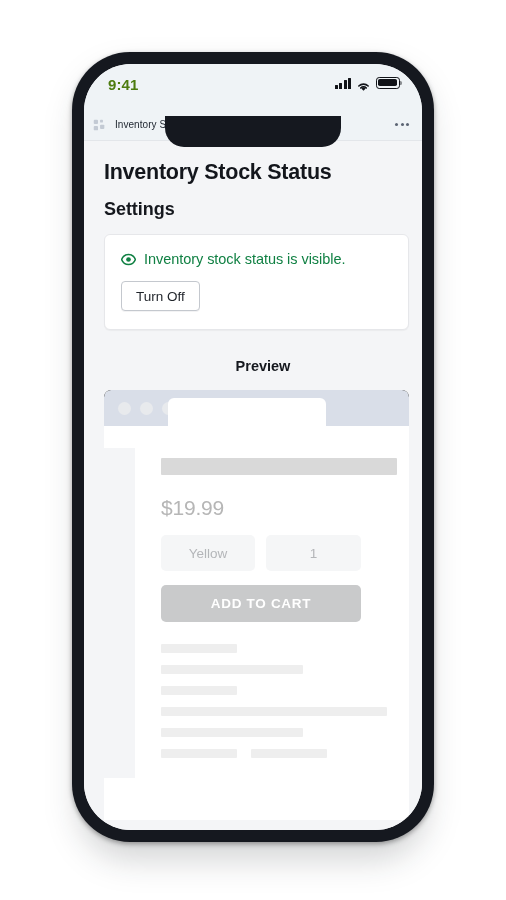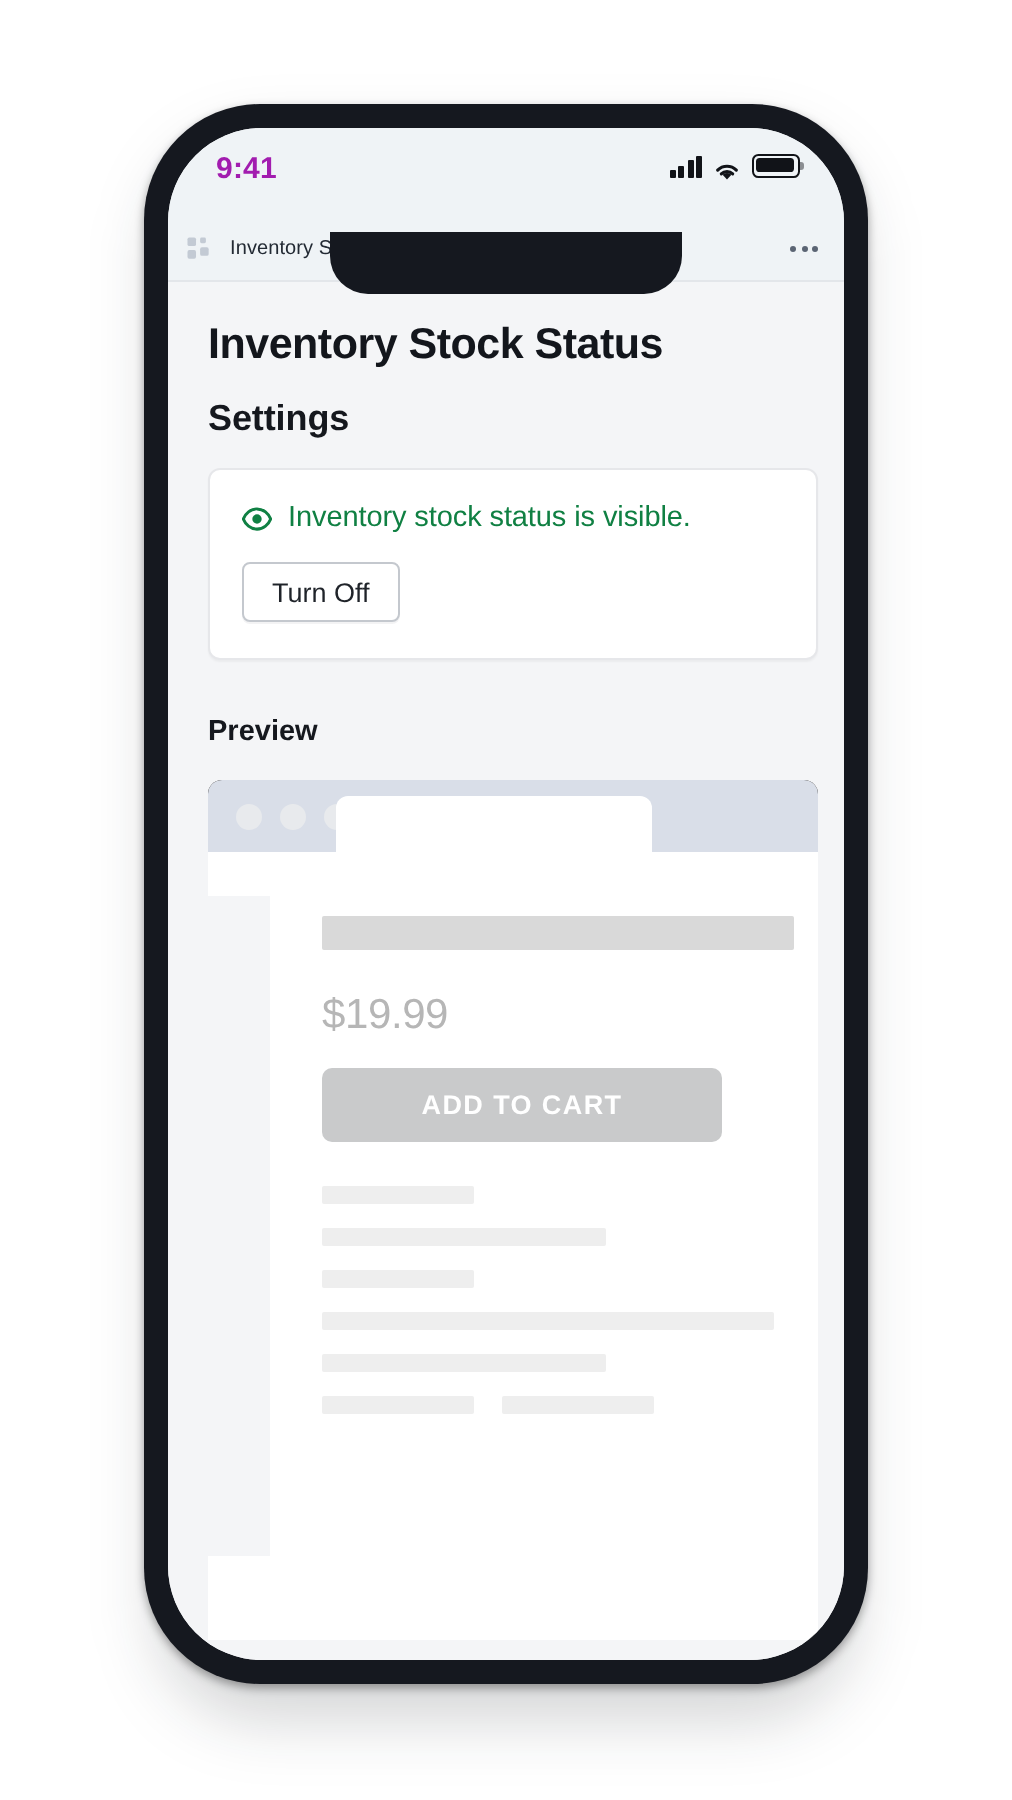--- a/index.html
+++ b/index.html
@@ -75,21 +75,21 @@
     height: 44px;
     background: #eff3f6;
     z-index: 20;
   }
   .status-time {
     position: absolute;
     left: 24px;
     top: 12px;
     font-size: 15px;
     font-weight: bold;
-    color: #a21caf;
+    color: #4d7c0f;
     letter-spacing: 0.1px;
   }
   .status-icons {
     position: absolute;
     right: 22px;
     top: 13px;
     display: flex;
     align-items: center;
     gap: 5px;
   }
@@ -227,20 +227,21 @@
     box-shadow: 0 1px 0 rgba(22,29,37,0.05);
     cursor: pointer;
   }
 
   
   .preview-label {
     margin: 28px 0 0 20px;
     font-size: 14.5px;
     font-weight: bold;
     color: #15181e;
+    text-align: center;
   }
 
   .browser {
     position: relative;
     margin: 16px 13px 0 20px;
     height: 430px;
     border-top-left-radius: 7px;
     border-top-right-radius: 7px;
     background: #404040;
     overflow: hidden;
@@ -452,20 +453,24 @@
 
         <div class="browser-body">
           <div class="site-sidebar"></div>
 
           <div class="site-content">
             <div class="ph title-bar"></div>
 
             <div class="price">$19.99</div>
 
 
+            <div class="selectors">
+              <div class="sel color">Yellow</div>
+              <div class="sel qty">1</div>
+            </div>
 
             <button class="atc">ADD TO CART</button>
 
             <div class="skel">
               <div class="skel-line" style="width:76px"></div>
               <div class="skel-line" style="width:142px"></div>
               <div class="skel-line" style="width:76px"></div>
               <div class="skel-line" style="width:226px"></div>
               <div class="skel-line" style="width:142px"></div>
               <div class="skel-split">

